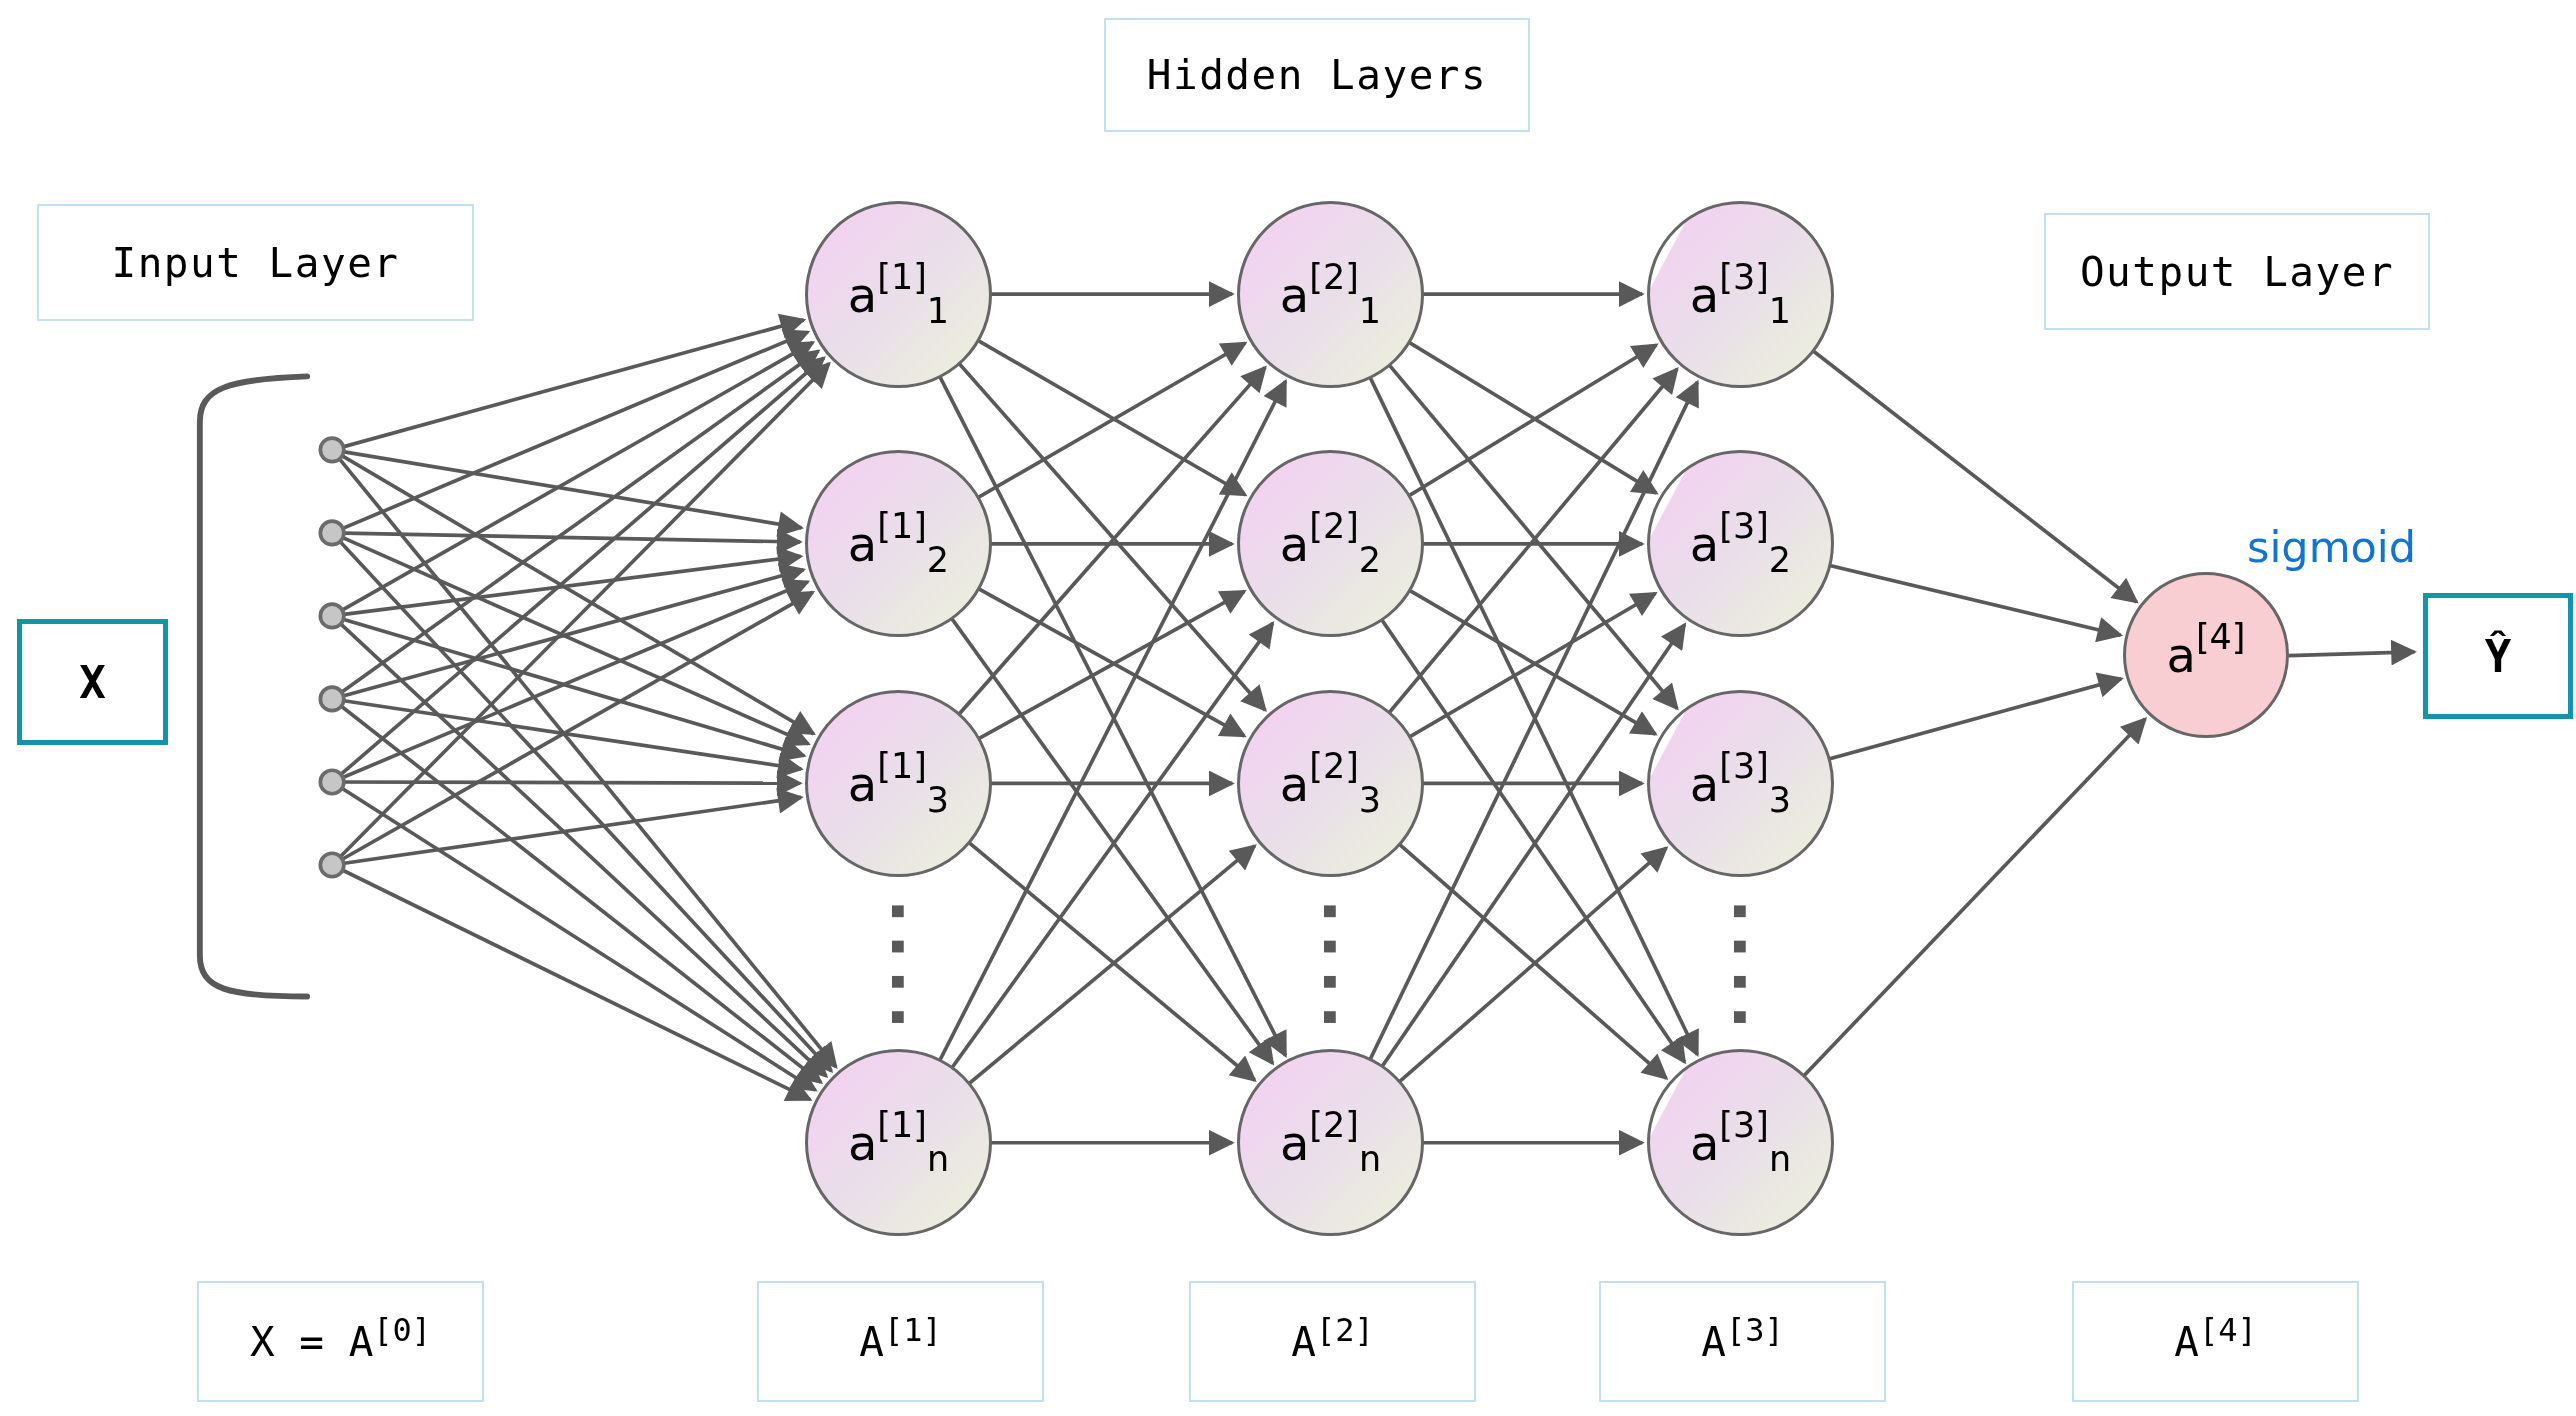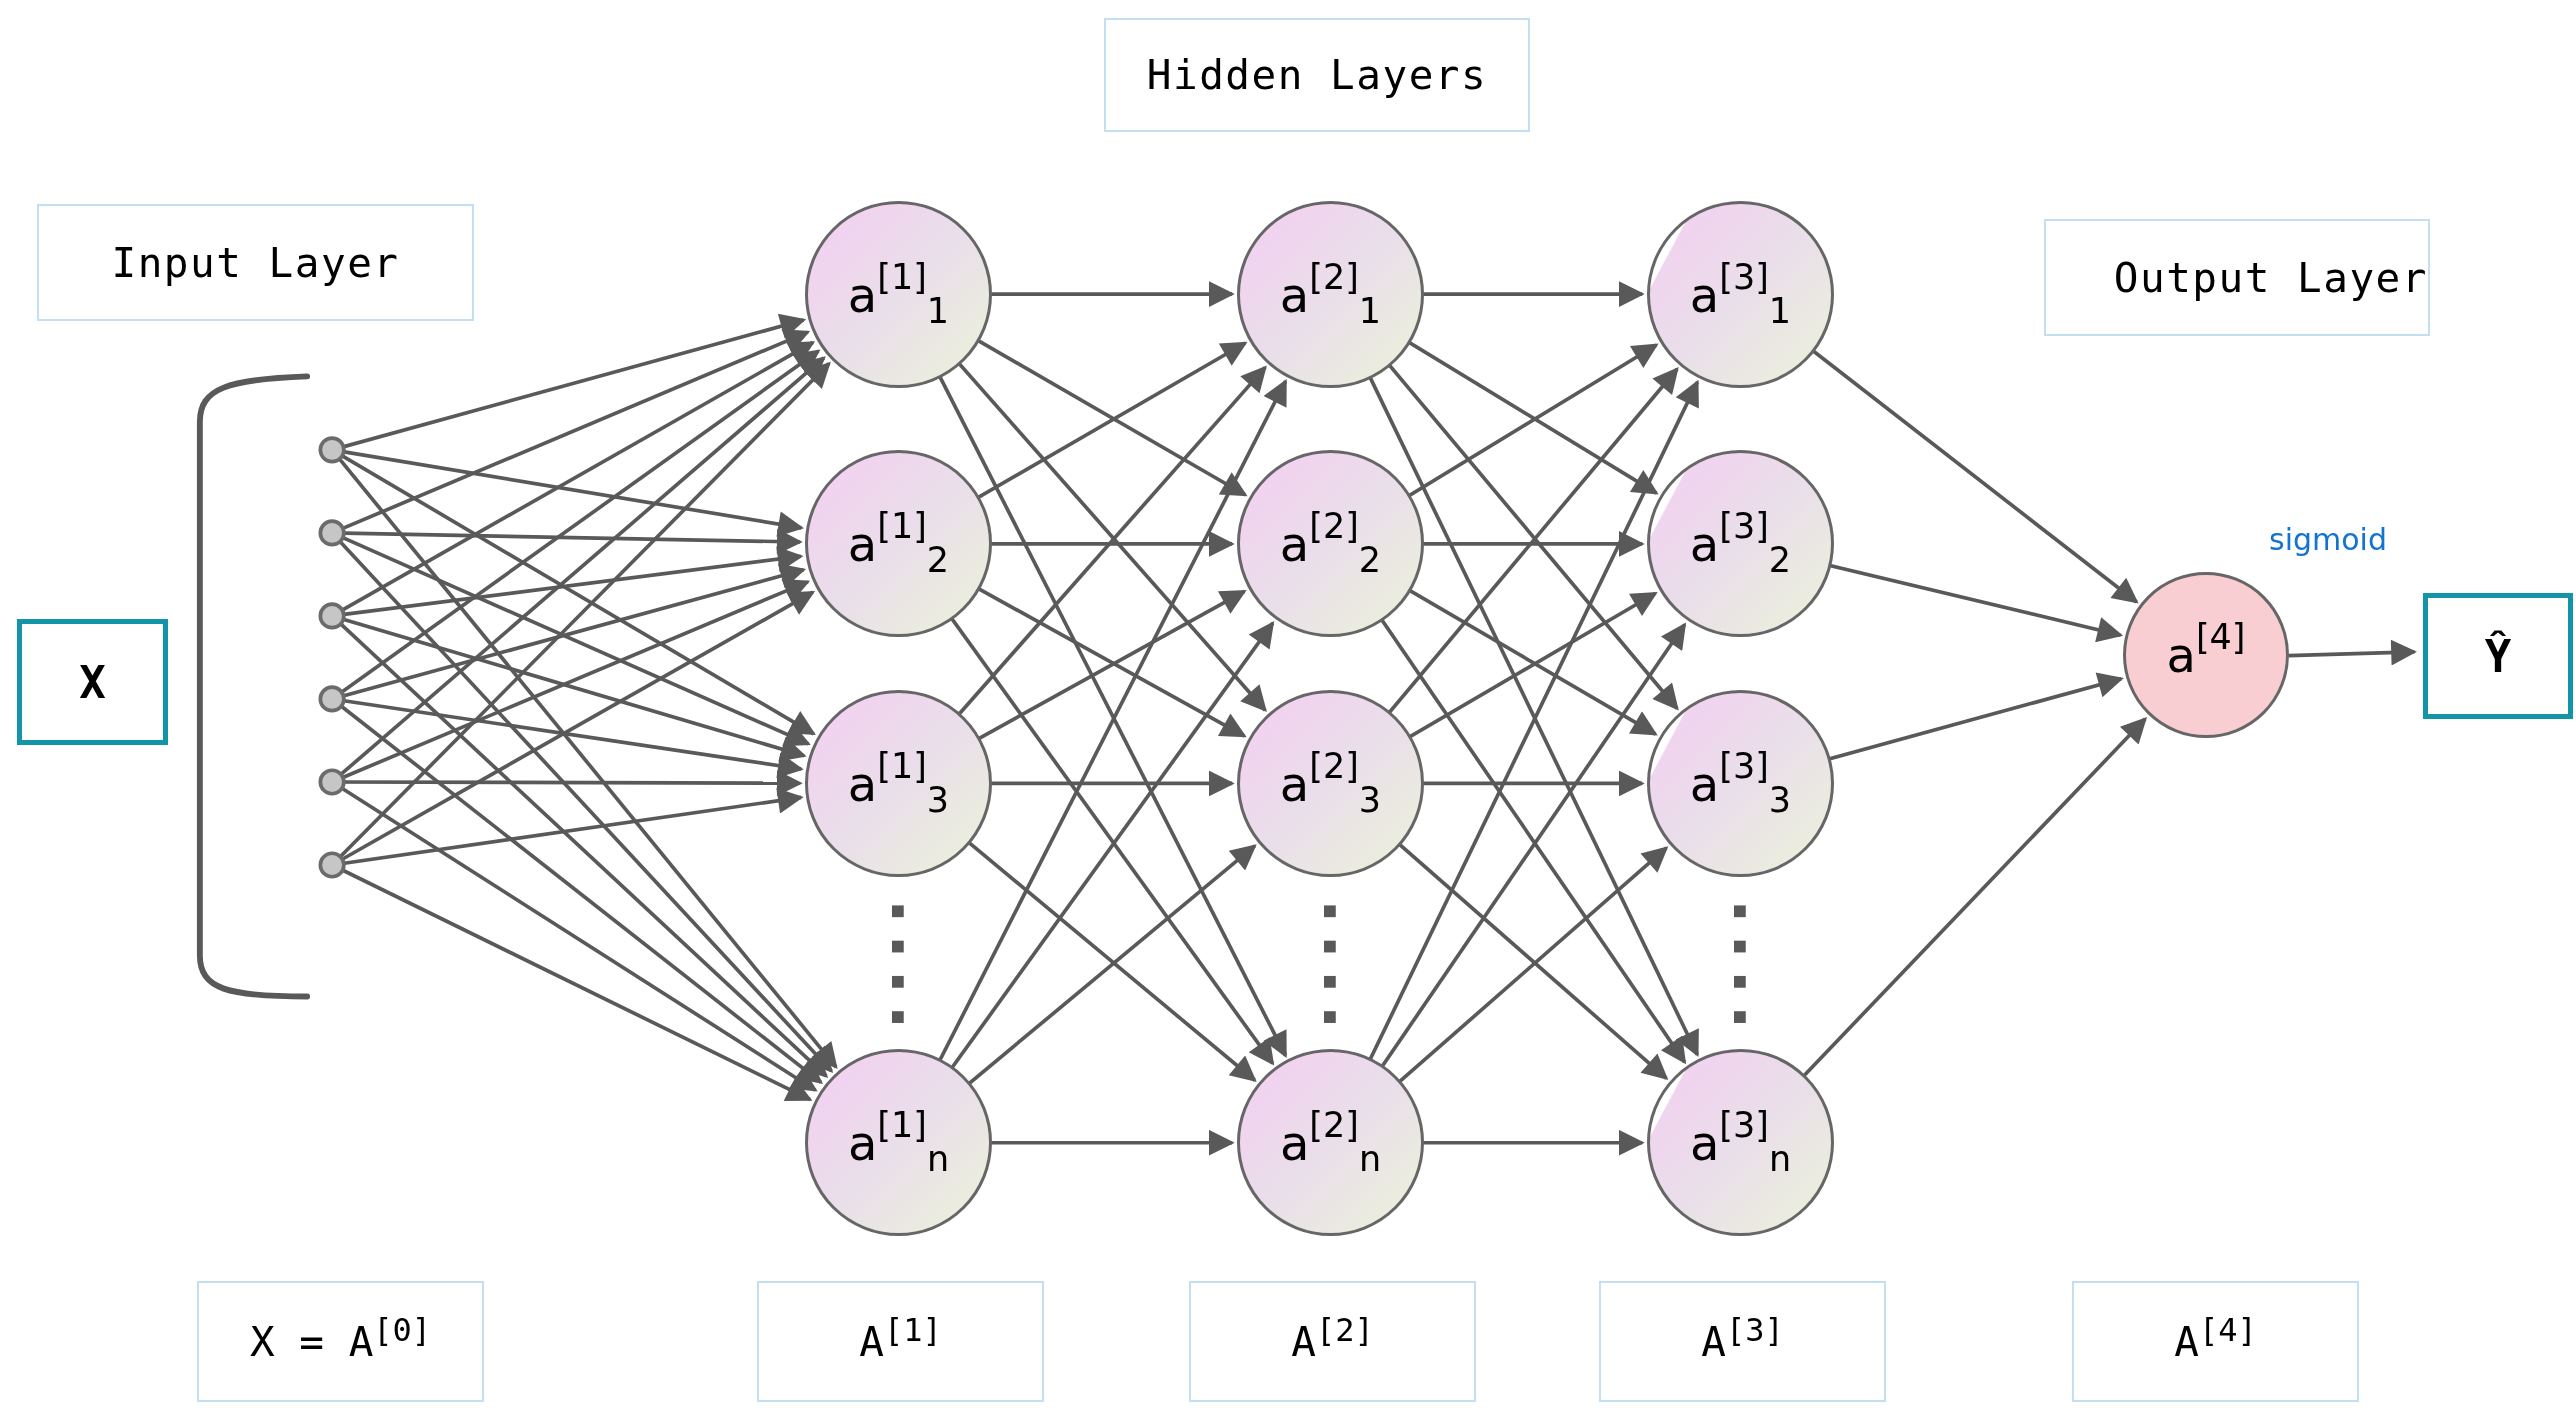--- a/index.html
+++ b/index.html
@@ -46,21 +46,21 @@
   .node.outnode{
     width:166px;height:166px;
     background:#f9ced3;
   }
   .node .nb{font-size:48px;}
   .node .nsup{font-size:35px;position:relative;top:-17.6px;}
   .node .nsub{font-size:35px;position:relative;top:16px;}
 
   #sigmoid-label{
     position:absolute;left:2247px;top:522px;width:162px;text-align:center;
-    color:var(--sigblue);font-size:30px;font-family:"DejaVu Sans", sans-serif;
+    color:var(--sigblue);font-size:43px;font-family:"DejaVu Sans", sans-serif;
   }
 </style>
 </head>
 <body>
 
 <div id="canvas">
 
   <svg id="net-svg" width="2576" height="1417" viewBox="0 0 3506 1928">
     <defs>
       <marker id="arr" viewBox="0 0 10 10" refX="9" refY="5" markerWidth="8.5" markerHeight="7" orient="auto-start-reverse">
@@ -156,21 +156,21 @@
   </svg>
 
   <div class="titlebox" style="left:1104px;top:17.6px;width:422px;height:110px;">
     <span>Hidden Layers</span>
   </div>
 
   <div class="titlebox" style="left:37px;top:204px;width:433px;height:113px;">
     <span>Input Layer</span>
   </div>
 
-  <div class="titlebox" style="left:2044px;top:219px;width:382px;height:113px;justify-content:flex-end;">
+  <div class="titlebox" style="left:2044px;top:213px;width:382px;height:113px;">
     <span>Output Layer</span>
   </div>
 
   <div class="tealbox" style="left:17px;top:619px;width:141px;height:116px;">
     <span>X</span>
   </div>
 
   <div class="tealbox" style="left:2423px;top:593px;width:140px;height:116px;">
     <span>Ŷ</span>
   </div>

